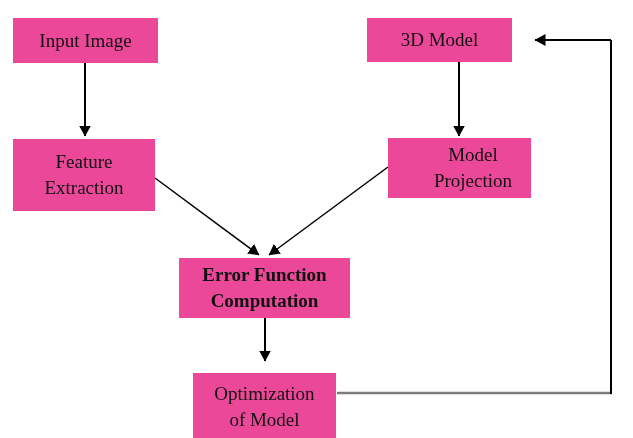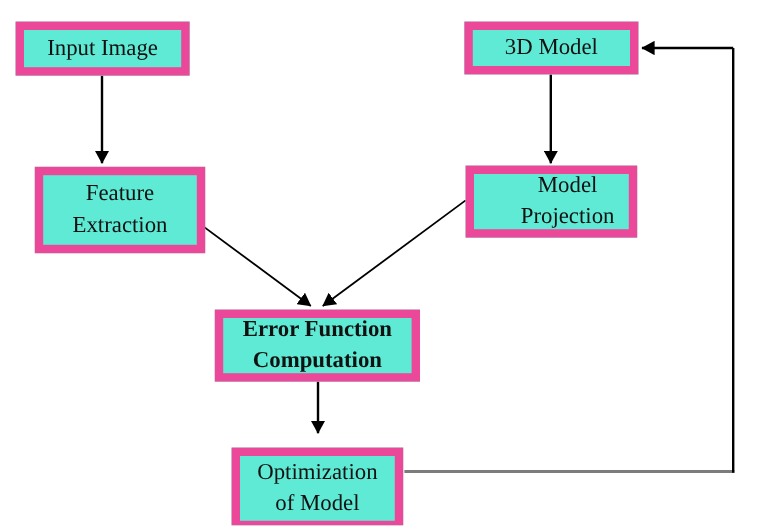--- a/index.html
+++ b/index.html
@@ -12,34 +12,34 @@
     font-family: "Liberation Serif", "DejaVu Serif", serif;
   }
   #edges {
     position: absolute;
     left: 0; top: 0;
     width: 633px; height: 438px;
   }
   .node {
     position: absolute;
     box-sizing: border-box;
-    border: 7px solid #ec4899;
-    background: #5eead4;
+    border: 2px solid #ec4899;
+    background: #ec4899;
     display: flex;
     align-items: center;
     justify-content: center;
     text-align: center;
     font-size: 19px;
     line-height: 26px;
     color: #111111;
     white-space: pre-line;
   }
   .n-input     { left: 13px;  top: 18px;  width: 145px; height: 45px; }
-  .n-3dmodel   { left: 387px; top: 18px;  width: 145px; height: 44px; }
-  .n-feature   { left: 29px;  top: 139px; width: 142px; height: 72px; padding-bottom: 0; }
+  .n-3dmodel   { left: 367px; top: 18px;  width: 145px; height: 44px; }
+  .n-feature   { left: 13px;  top: 139px; width: 142px; height: 72px; padding-bottom: 0; }
   .n-project   { left: 388px; top: 138px; width: 143px; height: 60px; padding-left: 27px; }
   .n-error     { left: 179px; top: 258px; width: 171px; height: 60px; font-weight: bold; }
   .n-optimize  { left: 193px; top: 373px; width: 143px; height: 68px; }
 </style>
 </head>
 <body>
 
 <div id="canvas">
 
   <svg id="edges" viewBox="0 0 633 438" xmlns="http://www.w3.org/2000/svg">

